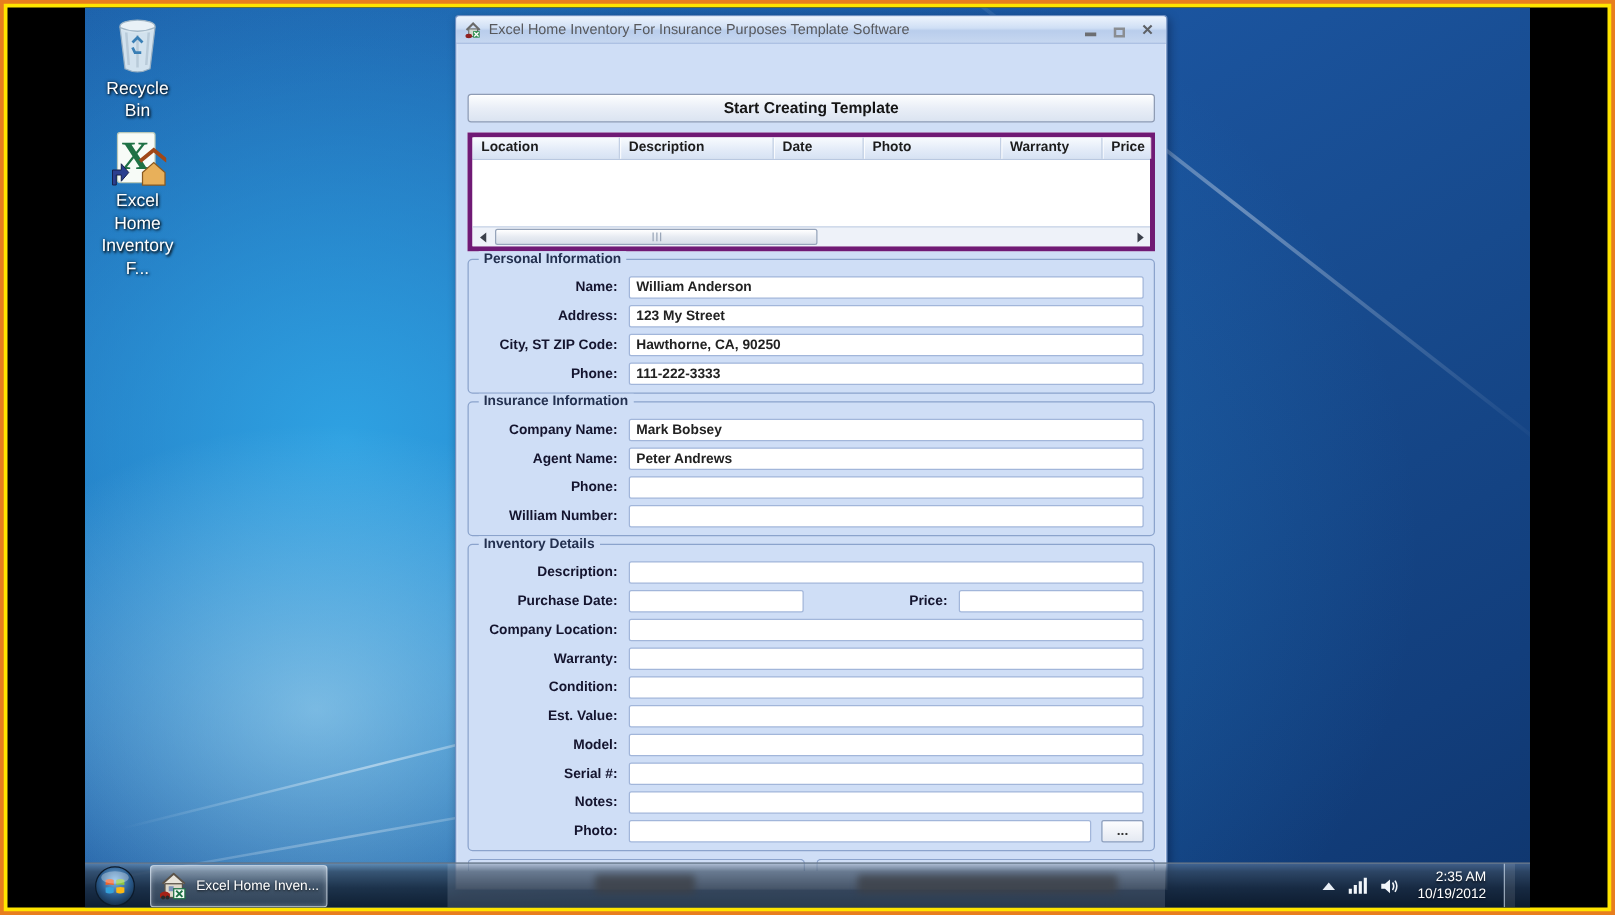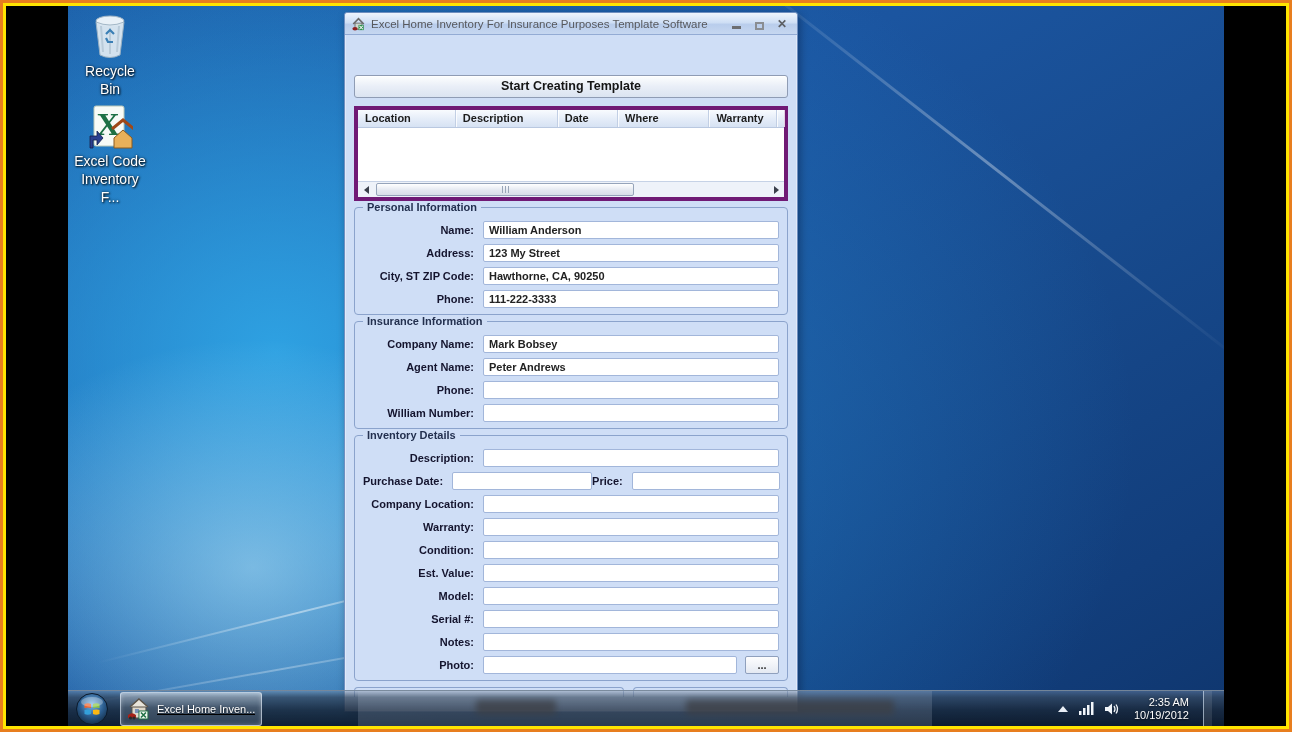--- a/index.html
+++ b/index.html
@@ -25,21 +25,21 @@
 
   
   .desktop-icon { position:absolute; width:72px; text-align:center; cursor:pointer; }
   .desktop-icon .ic { display:block; margin:0 auto 2px auto; }
   .desktop-icon .lbl { color:#fff; font-size:14px; line-height:13px; text-shadow:1px 1px 2px rgba(0,0,0,0.9), 0 0 3px rgba(0,0,0,0.7); }
   #icon-recycle { left:6px; top:6px; }
   #icon-excel   { left:6px; top:98px; }
 
   
   .app-window {
-    position:absolute; left:276px; top:6px; width:454px; height:700px;
+    position:absolute; left:296px; top:6px; width:570px; height:700px;
     background:#cfdef6; border:1px solid #6f8fc0; border-radius:3px 3px 0 0;
     box-shadow:0 0 0 1px rgba(255,255,255,0.35) inset, 2px 3px 8px rgba(0,0,20,0.35);
     font-size:11px; color:#111;
   }
   .titlebar {
     height:22px; display:flex; align-items:center; padding:0 6px; gap:5px;
     background:linear-gradient(#eef4fd, #cfdff5 45%, #b9cdec 55%, #c6d7f0);
     border-bottom:1px solid #93abd4; border-radius:3px 3px 0 0;
   }
   .titlebar .win-title { flex:1; color:#57585c; font-size:11.5px; white-space:nowrap; overflow:hidden; }
@@ -120,21 +120,20 @@
   .tb-blob { position:absolute; top:9px; height:15px; background:#3c3f45; border-radius:3px; filter:blur(3px); opacity:0.75; }
   .blob1 { left:408px; width:80px; }
   .blob2 { left:618px; width:208px; }
 
   .start-orb { position:relative; width:36px; height:34px; margin-left:6px; display:flex; align-items:center; justify-content:center; cursor:pointer; }
   .task-btn {
     position:relative; margin-left:10px; width:142px; height:29px; display:flex; align-items:center; gap:6px; padding:16px 6px;
     background:linear-gradient(rgba(255,255,255,0.42), rgba(255,255,255,0.16) 45%, rgba(150,175,200,0.25));
     border:1px solid rgba(230,240,250,0.65); border-radius:3px; cursor:pointer;
     box-shadow:0 0 4px rgba(255,255,255,0.3) inset;
-    text-decoration:underline;
   }
   .task-btn .tb-label { color:#fff; font-size:11px; text-shadow:0 1px 2px rgba(0,0,0,0.8); white-space:nowrap; overflow:hidden; }
 
   .tray { position:absolute; right:12px; top:0; height:100%; display:flex; align-items:center; gap:10px; }
   .tray-ic { display:flex; align-items:center; justify-content:center; cursor:pointer; }
   .tri-up { width:0; height:0; border-left:5px solid transparent; border-right:5px solid transparent; border-bottom:6px solid #e8eef5; }
   .clock { text-align:right; color:#fff; font-size:11px; line-height:13px; cursor:pointer; text-shadow:0 1px 2px rgba(0,0,0,0.7); padding:0 4px; }
   .show-desktop { width:9px; height:100%; border-left:1px solid rgba(220,235,250,0.6); background:rgba(255,255,255,0.10); cursor:pointer; }
 </style>
 </head>
@@ -161,21 +160,21 @@
 
     <div class="desktop-icon" id="icon-excel">
       <svg class="ic" width="46" height="46" viewBox="0 0 46 46">
         <rect x="7" y="2" width="30" height="40" rx="2" fill="#f7fbf7" stroke="#b9c8b9" stroke-width="1"></rect>
         <text x="21" y="31" font-family="Liberation Serif, serif" font-size="32" font-weight="bold" fill="#1e7145" text-anchor="middle">X</text>
         <path d="M27 34 L36 26 L45 34 L45 44 L27 44 Z" fill="#e8b05a" stroke="#8a5a20" stroke-width="1"></path>
         <path d="M25 25 L36 16 L47 25" fill="none" stroke="#a04818" stroke-width="3"></path>
         <path d="M3 44 L3 32 L10 32 L10 27 L16 34 L10 41 L10 36 L6 36 L6 44 Z" fill="#2b3f8f" stroke="#16204a" stroke-width="0.8"></path>
       </svg>
       <span class="lbl">
-        <span>Excel Code</span><br>
+        <span>Excel Home</span><br>
         <span>Inventory F...</span>
       </span>
     </div>
 
     <div class="app-window">
       <div class="titlebar">
         <svg width="15" height="14" viewBox="0 0 16 16">
           <path d="M2 8 L8 2 L14 8" fill="none" stroke="#6a6a6a" stroke-width="2"></path>
           <rect x="4" y="7" width="8" height="7" fill="#cfd8cf" stroke="#6a6a6a" stroke-width="1"></rect>
           <rect x="8" y="9" width="6" height="6" fill="#2f8f4f"></rect>
@@ -197,21 +196,21 @@
       </div>
 
       <div class="win-content">
         <div class="btn-start">Start Creating Template</div>
 
         <div class="inv-table">
           <div class="inv-head">
             <span class="hc c0">Location</span>
             <span class="hc c1">Description</span>
             <span class="hc c2">Date</span>
-            <span class="hc c3">Where</span>
+            <span class="hc c3">Photo</span>
             <span class="hc c4">Warranty</span>
             <span class="hc c5">Price</span>
           </div>
           <div class="inv-body"></div>
           <div class="hscroll">
             <span class="sb-btn">
                     <i class="tri-l"></i>
                   </span>
             <span class="sb-track">
               <span class="sb-thumb">

